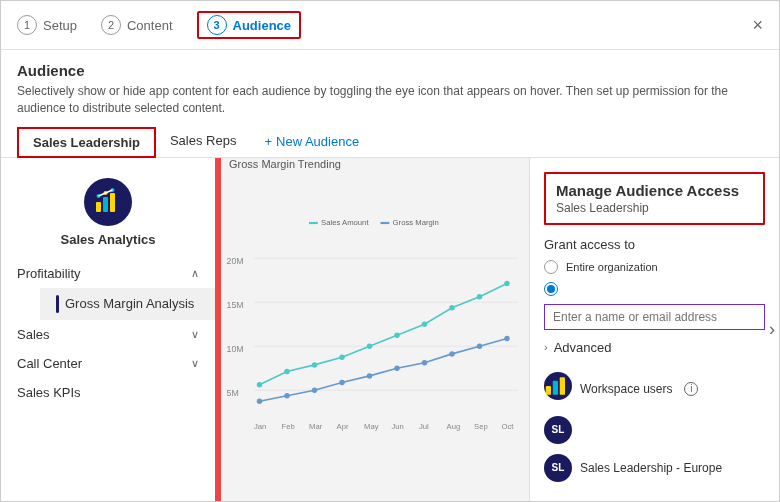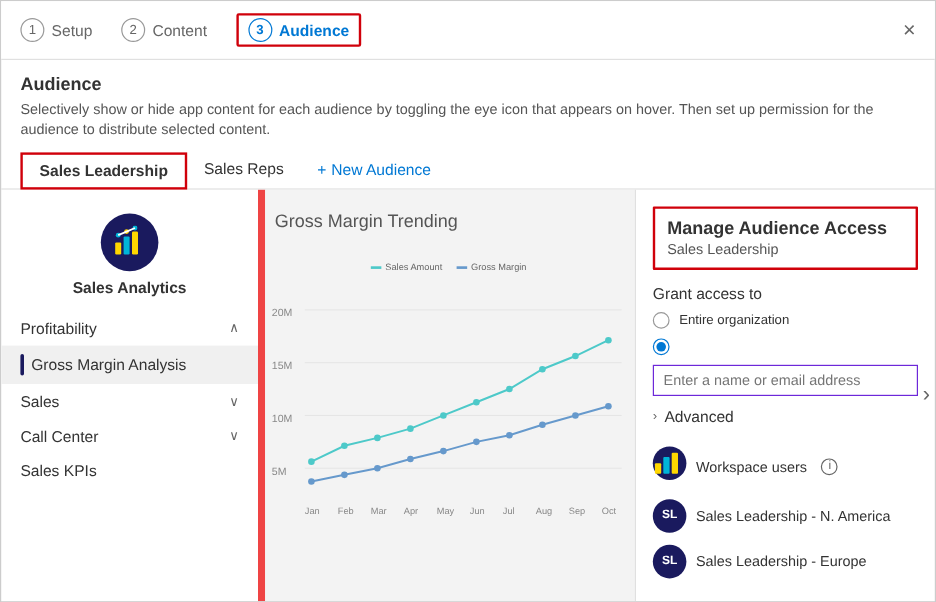--- a/index.html
+++ b/index.html
@@ -31,26 +31,26 @@
     .main-content { display: flex; flex: 1; overflow: hidden; }
 
     
     .left-nav { width: 220px; border-right: 6px solid #ef4444; display: flex; flex-direction: column; padding-top: 12px; overflow-y: auto; }
     .app-icon-area { display: flex; flex-direction: column; align-items: center; padding: 8px 0 12px 0; }
     .app-icon { width: 48px; height: 48px; background: #1a1a5e; border-radius: 50%; display: flex; align-items: center; justify-content: center; margin-bottom: 6px; }
     .app-icon svg { width: 28px; height: 28px; }
     .app-name { font-size: 13px; font-weight: 600; }
 
     .nav-item { display: flex; align-items: center; justify-content: space-between; padding: 7px 16px; font-size: 13px; cursor: pointer; }
-    .nav-sub { padding: 7px 16px 7px 32px; font-size: 13px; cursor: pointer; }
+    .nav-sub { padding: 7px 16px 7px 32px; font-size: 13px; cursor: pointer; margin-left: 39px; }
     .chevron { font-size: 11px; color: #666; }
 
     
     .preview-area { flex: 1; background: #f3f3f3; position: relative; overflow: hidden; }
-    .preview-label { position: absolute; top: 18px; left: 8px; font-size: 15px; color: #555; }
+    .preview-label { position: absolute; top: 0; left: 8px; font-size: 11px; color: #555; }
 
     
     .right-panel { width: 250px; border-left: 1px solid #e0e0e0; padding: 14px; overflow-y: auto; position: relative; }
     .manage-access-box { border: 2px solid #d0000a; padding: 8px 10px; margin-bottom: 12px; border-radius: 1px; }
     .manage-access-title { font-size: 15px; font-weight: 600; margin-bottom: 2px; }
     .manage-access-subtitle { font-size: 12px; color: #555; }
 
     .grant-label { font-size: 13px; font-weight: 400; margin-bottom: 8px; }
     .radio-option { display: flex; align-items: center; gap: 8px; margin-bottom: 8px; font-size: 11px; cursor: pointer; }
     .radio-circle { width: 14px; height: 14px; border-radius: 50%; border: 1.5px solid #999; display: inline-block; flex-shrink: 0; }
@@ -241,21 +241,20 @@
             <rect x="5" y="5" width="3" height="8" fill="#00b4d8" rx="0.5"></rect>
             <rect x="9" y="3" width="3" height="10" fill="#ffd700" rx="0.5"></rect>
           </svg>
         </div>
         <span>Workspace users</span>
         <div class="info-icon">i</div>
       </div>
 
       <div class="user-item">
         <div class="avatar">SL</div>
-        <span>Sales Leadership - N. America</span>
       </div>
 
       <div class="user-item">
         <div class="avatar">SL</div>
         <span>Sales Leadership - Europe</span>
       </div>
 
       <div class="right-chevron">›</div>
     </div>
 

